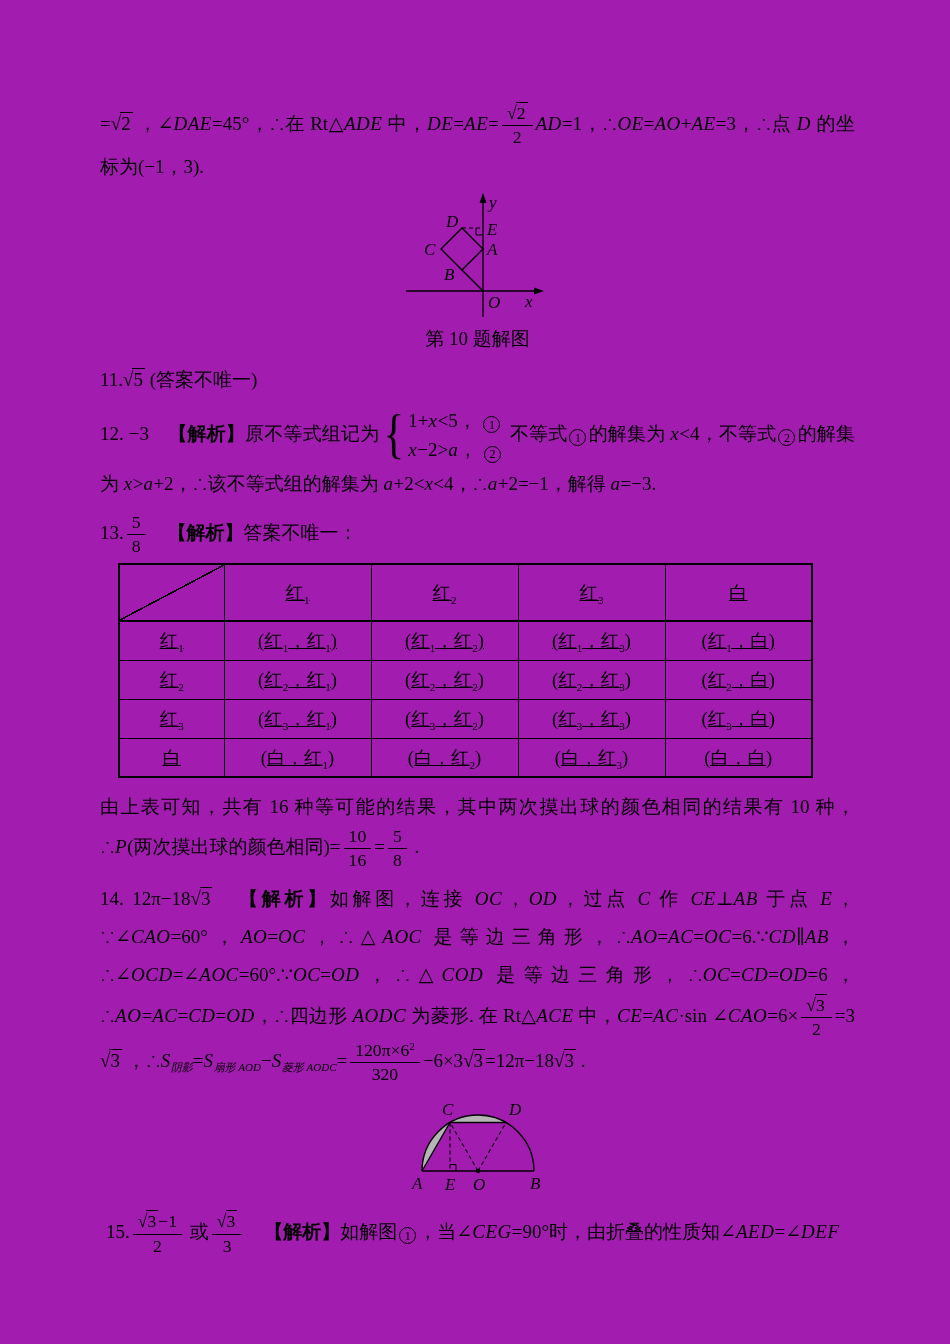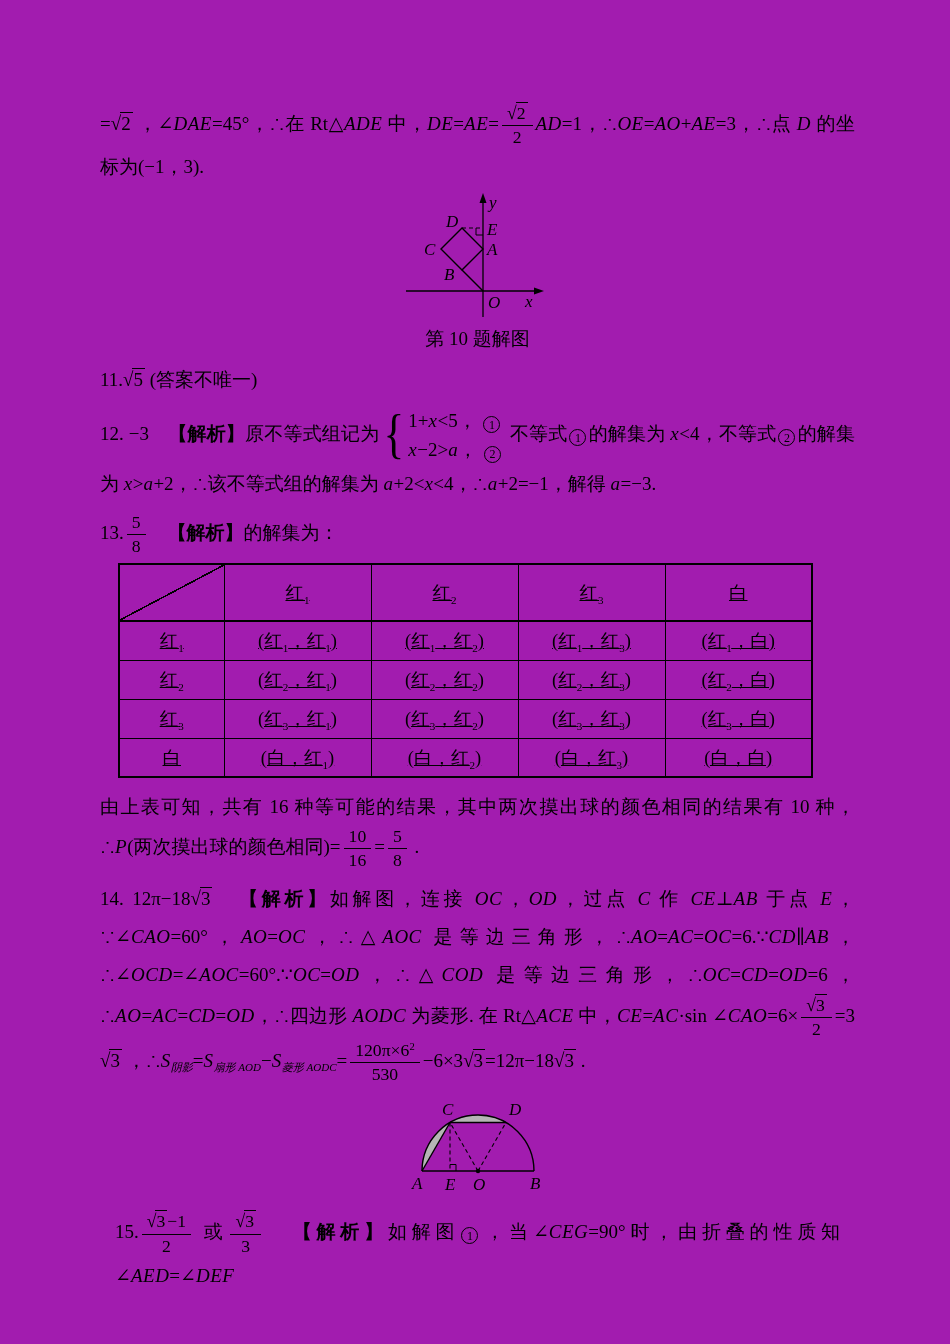--- a/index.html
+++ b/index.html
@@ -54,21 +54,21 @@
   .flbl { font-family:"Liberation Serif","DejaVu Serif",serif; font-style:italic; font-size:17px; }
   svg { overflow:visible; }
   .m0 { margin-bottom:4px; }
   .fig10wrap { margin:2px 0 6px; }
   .fig14wrap { margin:8px 0 6px; }
   .p11m { margin:8px 0 6px; }
   .p12m { margin:2px 0 6px; }
   .p13m { margin:8px 0 0; }
   .p13bm { margin:2px 0 8px; line-height:2.0; }
   .p14m { margin:4px 0 0; line-height:2.0; }
-  .p15m { margin:10px 15px 0; }
+  .p15m { margin:10px 6px 0; }
 </style>
 </head>
 <body>
 
 <div class="page">
   <div class="content">
 
     <div class="para m0"><span class="tx">=</span><span class="sqrt"><span class="rs">√</span><span class="rb">2</span></span><span class="tx"> ，∠</span><span class="vr">DAE</span><span class="tx">=45°，∴在 Rt△</span><span class="vr">ADE</span><span class="tx"> 中，</span><span class="vr">DE</span><span class="tx">=</span><span class="vr">AE</span><span class="tx">=</span><span class="frac">
           <span class="fn"><span class="sqrt"><span class="rs">√</span><span class="rb">2</span></span></span>
           <span class="fd"><span class="tx">2</span></span>
@@ -107,21 +107,21 @@
           <span class="brace">{</span>
           <span class="syscol">
             <span class="sysrow"><span class="tx">1+</span><span class="vr">x</span><span class="tx">&lt;5， </span><span class="circ">1</span></span>
             <span class="sysrow"><span class="vr">x</span><span class="tx">−2&gt;</span><span class="vr">a</span><span class="tx">， </span><span class="circ">2</span></span>
           </span>
         </span><span class="tx"> 不等式</span><span class="circ">1</span><span class="tx">的解集为 </span><span class="vr">x</span><span class="tx">&lt;4，不等式</span><span class="circ">2</span><span class="tx">的解集为 </span><span class="vr">x</span><span class="tx">&gt;</span><span class="vr">a</span><span class="tx">+2，∴该不等式组的解集为 </span><span class="vr">a</span><span class="tx">+2&lt;</span><span class="vr">x</span><span class="tx">&lt;4，∴</span><span class="vr">a</span><span class="tx">+2=−1，解得 </span><span class="vr">a</span><span class="tx">=−3.</span></div>
 
     <div class="para p13m"><span class="tx">13.</span><span class="frac">
           <span class="fn"><span class="tx">5</span></span>
           <span class="fd"><span class="tx">8</span></span>
-        </span><span class="tx">　</span><span class="bd">【解析】</span><span class="tx">的解集为：</span></div>
+        </span><span class="tx">　</span><span class="bd">【解析】</span><span class="tx">答案不唯一：</span></div>
 
     <table class="outcomes">
       <tbody id="tbl13-body">
           <tr class="hdr">
             <td class="col0 diag"></td>
             <td class="colN">红<sub>1</sub></td>
             <td class="colN">红<sub>2</sub></td>
             <td class="colN">红<sub>3</sub></td>
             <td class="colN">白</td>
           </tr>
@@ -162,21 +162,21 @@
         </span><span class="tx">=</span><span class="frac">
           <span class="fn"><span class="tx">5</span></span>
           <span class="fd"><span class="tx">8</span></span>
         </span><span class="tx"> .</span></div>
 
     <div class="para p14m"><span class="tx">14. 12π−18</span><span class="sqrt"><span class="rs">√</span><span class="rb">3</span></span><span class="tx">　</span><span class="bd">【解析】</span><span class="tx">如解图，连接 </span><span class="vr">OC</span><span class="tx">，</span><span class="vr">OD</span><span class="tx">，过点 </span><span class="vr">C</span><span class="tx"> 作 </span><span class="vr">CE</span><span class="tx">⊥</span><span class="vr">AB</span><span class="tx"> 于点 </span><span class="vr">E</span><span class="tx">，∵∠</span><span class="vr">CAO</span><span class="tx">=60°，</span><span class="vr">AO</span><span class="tx">=</span><span class="vr">OC</span><span class="tx">，∴△</span><span class="vr">AOC</span><span class="tx"> 是等边三角形，∴</span><span class="vr">AO</span><span class="tx">=</span><span class="vr">AC</span><span class="tx">=</span><span class="vr">OC</span><span class="tx">=6.∵</span><span class="vr">CD</span><span class="tx">∥</span><span class="vr">AB</span><span class="tx">，∴∠</span><span class="vr">OCD</span><span class="tx">=∠</span><span class="vr">AOC</span><span class="tx">=60°.∵</span><span class="vr">OC</span><span class="tx">=</span><span class="vr">OD</span><span class="tx">，∴△</span><span class="vr">COD</span><span class="tx"> 是等边三角形，∴</span><span class="vr">OC</span><span class="tx">=</span><span class="vr">CD</span><span class="tx">=</span><span class="vr">OD</span><span class="tx">=6，∴</span><span class="vr">AO</span><span class="tx">=</span><span class="vr">AC</span><span class="tx">=</span><span class="vr">CD</span><span class="tx">=</span><span class="vr">OD</span><span class="tx">，∴四边形 </span><span class="vr">AODC</span><span class="tx"> 为菱形. 在 Rt△</span><span class="vr">ACE</span><span class="tx"> 中，</span><span class="vr">CE</span><span class="tx">=</span><span class="vr">AC</span><span class="tx">·sin ∠</span><span class="vr">CAO</span><span class="tx">=6×</span><span class="frac">
           <span class="fn"><span class="sqrt"><span class="rs">√</span><span class="rb">3</span></span></span>
           <span class="fd"><span class="tx">2</span></span>
         </span><span class="tx">=3</span><span class="sqrt"><span class="rs">√</span><span class="rb">3</span></span><span class="tx"> ，∴</span><span class="vr">S</span><sub class="sb">阴影</sub><span class="tx">=</span><span class="vr">S</span><sub class="sb">扇形 AOD</sub><span class="tx">−</span><span class="vr">S</span><sub class="sb">菱形 AODC</sub><span class="tx">=</span><span class="frac">
           <span class="fn"><span class="tx">120π×6</span><sup class="sp">2</sup></span>
-          <span class="fd"><span class="tx">530</span></span>
+          <span class="fd"><span class="tx">320</span></span>
         </span><span class="tx">−6×3</span><span class="sqrt"><span class="rs">√</span><span class="rb">3</span></span><span class="tx">=12π−18</span><span class="sqrt"><span class="rs">√</span><span class="rb">3</span></span><span class="tx"> .</span></div>
 
     <div class="figwrap fig14wrap">
       <svg width="230" height="102" viewBox="0 0 230 102">
 
         <path d="M 59 78 A 56 56 0 0 1 87 29.5 Z" fill="#b5b5b5" stroke="none"></path>
         <path d="M 87 29.5 A 56 56 0 0 1 143 29.5 Z" fill="#b5b5b5" stroke="none"></path>
 
         <path d="M 59 78 A 56 56 0 0 1 171 78" fill="none" stroke="#000" stroke-width="1.4"></path>
         <line x1="59" y1="78" x2="171" y2="78" stroke="#000" stroke-width="1.4"></line>

